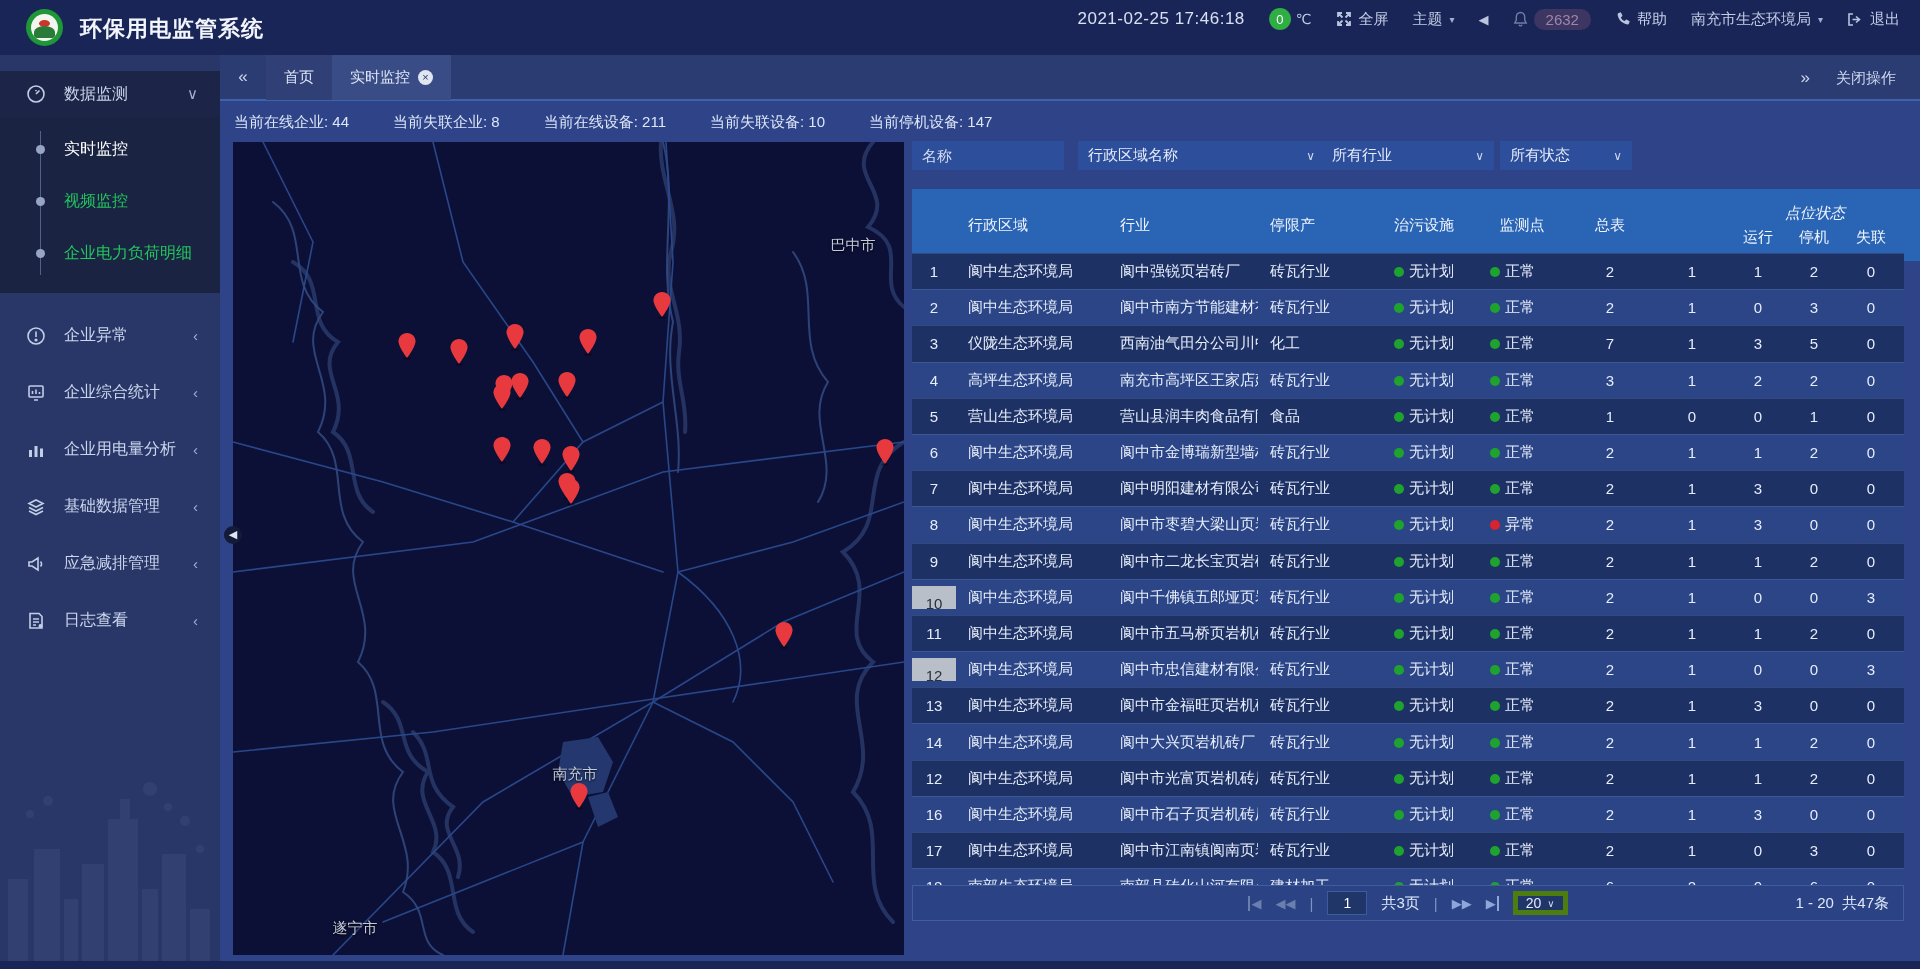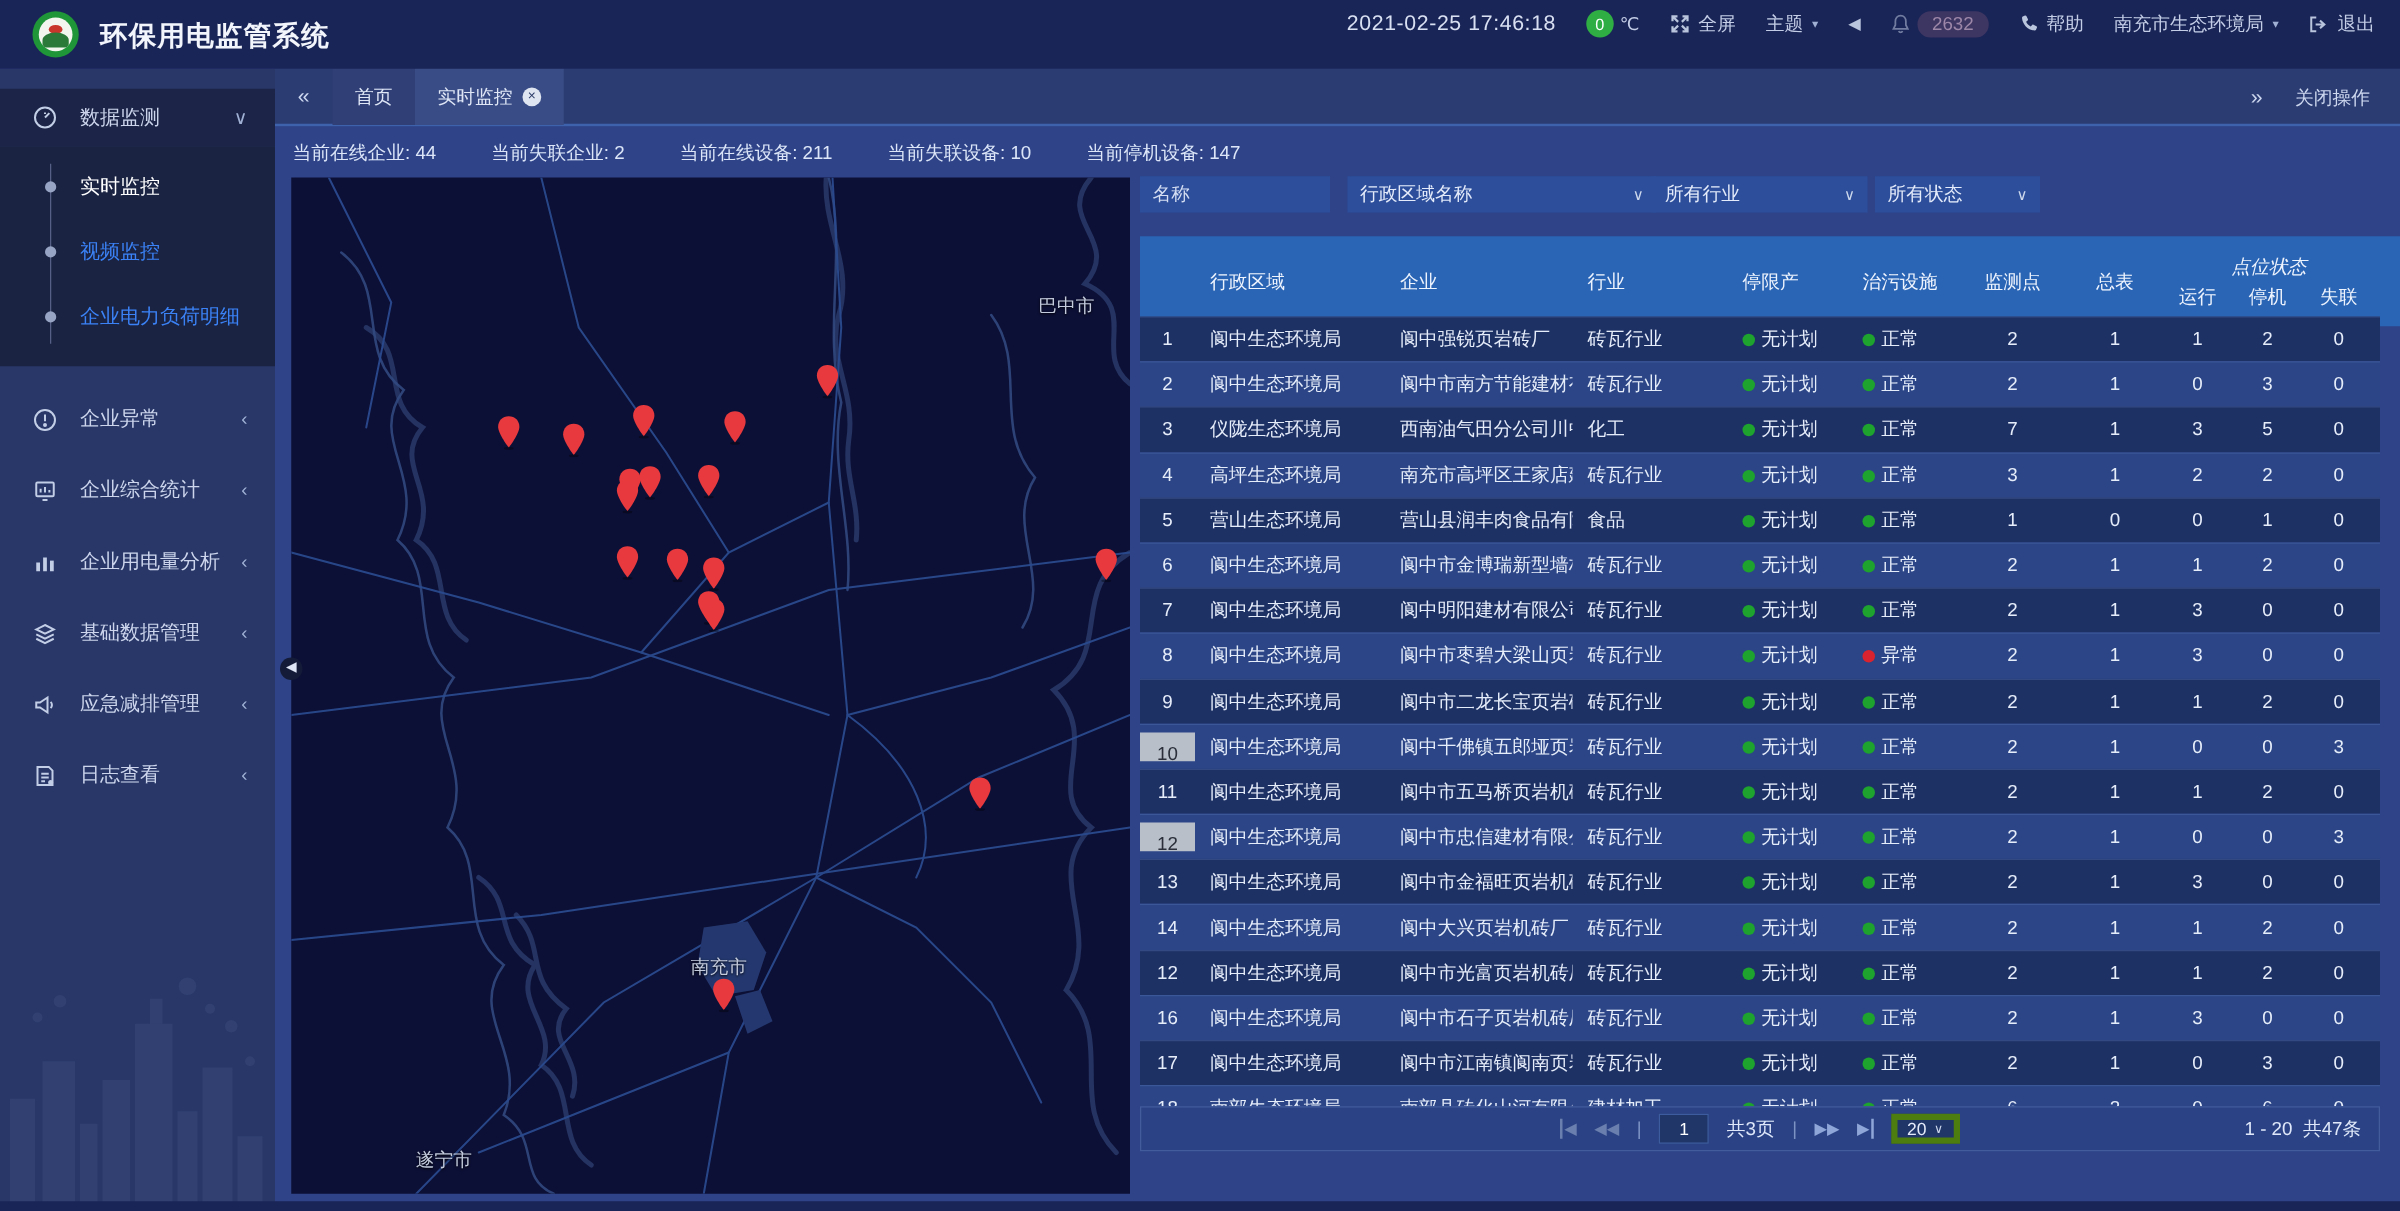--- a/index.html
+++ b/index.html
@@ -33,21 +33,21 @@
 
   
   .sidebar { position:absolute; left:0; top:55px; width:220px; height:914px; background:#283768; z-index:20; overflow:hidden;}
   .menu-item { position:relative; height:46px; display:flex; align-items:center; color:#ccd5ec; font-size:16px; cursor:pointer; }
   .menu-item .mi-icon { position:absolute; left:26px; width:20px; height:20px; color:#c2cde6; }
   .menu-item .mi-label { margin-left:64px; }
   .menu-item .mi-chevron { position:absolute; right:22px; font-size:15px; color:#9fb0d4; }
   .menu-item.expanded { background:#1c2547; height:46px; margin-top:16px;}
   .group-open { background:#1a2342; padding:6px 0 14px 0; position:relative; }
   .group-open::before { content:''; position:absolute; left:40px; top:14px; bottom:18px; width:1px; background:#565f86;}
-  .sub-item { position:relative; height:52px; display:flex; align-items:center; color:#3b82f6; font-size:16px; cursor:pointer;}
+  .sub-item { position:relative; height:52px; display:flex; align-items:center; color:#22c55e; font-size:16px; cursor:pointer;}
   .sub-item .dot { position:absolute; left:36px; width:9px; height:9px; border-radius:50%; background:#98a4c4; }
   .sub-item .sub-label { margin-left:64px; }
   .sub-item.active { color:#ffffff; }
   .menu-rest { margin-top:14px; }
   .menu-rest .menu-item { height:57px; }
   .skyline { position:absolute; left:0; bottom:0; width:220px; height:210px; opacity:.5;}
 
   
   .content { position:absolute; left:220px; top:55px; width:1700px; height:914px; background:#2e4388; }
 
@@ -292,21 +292,21 @@
         <span class="tab-close">×</span>
       </div>
       <div class="tabbar-right">
         <span class="tab-fwd">»</span>
         <span class="close-ops">关闭操作</span>
       </div>
     </div>
 
     <div class="statsbar">
         <span class="stat">当前在线企业: 44</span>
-        <span class="stat">当前失联企业: 2</span>
+        <span class="stat">当前失联企业: 8</span>
         <span class="stat">当前在线设备: 211</span>
         <span class="stat">当前失联设备: 10</span>
         <span class="stat">当前停机设备: 147</span>
       </div>
 
     <div class="map">
       <svg class="terrain" width="671" height="813" viewBox="0 0 671 813">
         <g fill="none" stroke="#44639f" stroke-width="4" opacity="0.42" stroke-linecap="round">
           <path d="M428 0C425 40 450 70 438 110C428 145 452 170 446 210C442 240 455 260 452 290"></path>
           <path d="M640 0C610 35 665 50 635 85C680 105 640 140 671 165"></path>
@@ -430,21 +430,20 @@
         </div>
         <div class="f-select f-status">
           <span>所有状态</span>
           <span class="sel-caret">∨</span>
         </div>
       </div>
 
       <div class="thead">
         <div class="th span2 center"></div>
         <div class="th span2 left">行政区域</div>
-        <div class="th span2 left">企业</div>
         <div class="th span2 left">行业</div>
         <div class="th span2 left">停限产</div>
         <div class="th span2 left">治污设施</div>
         <div class="th span2 center">监测点</div>
         <div class="th span2 center">总表</div>
         <div class="th-group">点位状态</div>
         <div class="th th-sub" style="grid-column:9">运行</div>
         <div class="th th-sub" style="grid-column:10">停机</div>
         <div class="th th-sub" style="grid-column:11">失联</div>
       </div>

